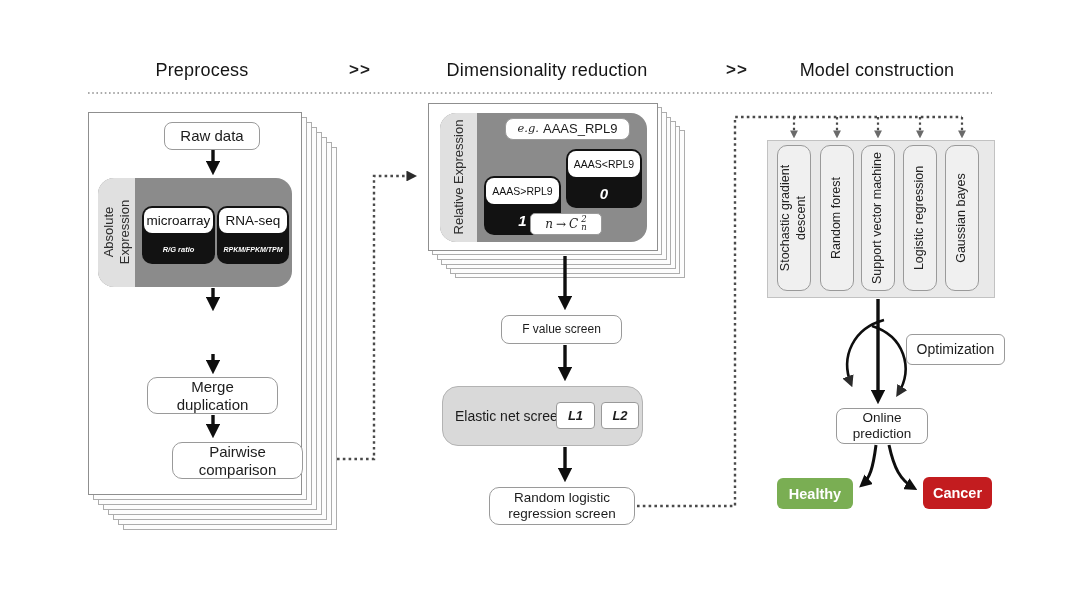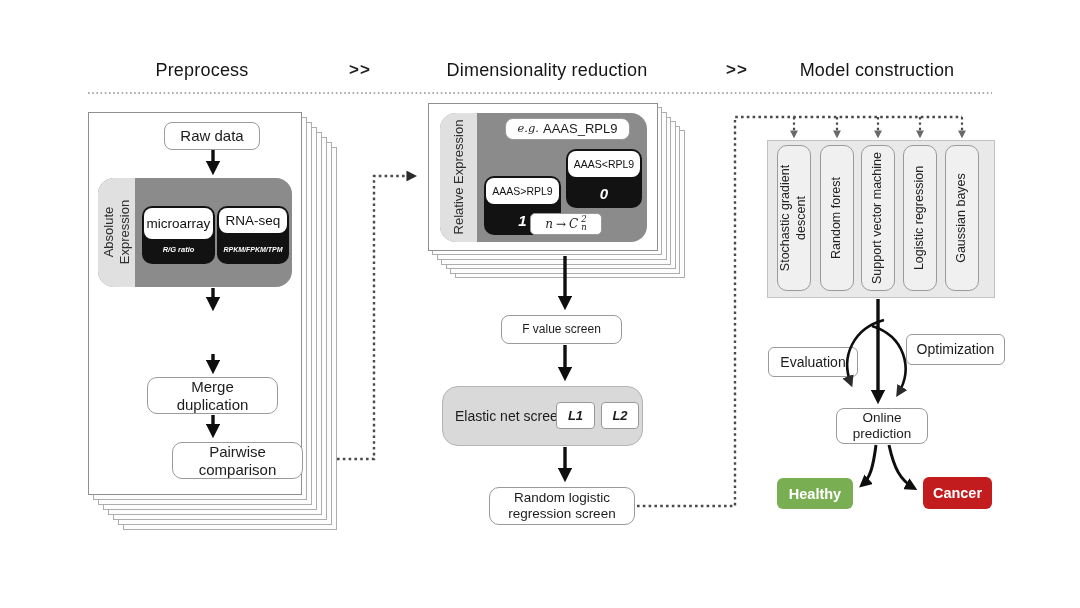--- a/index.html
+++ b/index.html
@@ -57,21 +57,21 @@
   <div class="sheet" style="left:93px;top:117px;width:214px;height:383px;"></div>
   <div class="card" style="left:88px;top:112px;width:214px;height:383px;"></div>
 
   <div class="wbox" style="left:164px;top:122px;width:96px;height:28px;">Raw data</div>
 
   <div class="graycnt" style="left:98px;top:178px;width:194px;height:109px;"></div>
   <div class="tab" style="left:98px;top:178px;width:37px;height:109px;"></div>
   <div class="vtext" style="left:64px;top:213px;width:105px;height:38px;">Absolute Expression</div>
 
   <div class="blackbox" style="left:142px;top:206px;width:73px;height:58px;">
-    <div class="bbhead" style="height:31px;font-size:13.5px;">microarray</div>
+    <div class="bbhead" style="height:25px;font-size:13.5px;">microarray</div>
     <div class="bbval" style="top:29px;bottom:0;font-size:7.5px;">R/G ratio</div>
   </div>
   <div class="blackbox" style="left:217px;top:206px;width:72px;height:58px;">
     <div class="bbhead" style="height:25px;font-size:13.5px;">RNA-seq</div>
     <div class="bbval" style="top:29px;bottom:0;font-size:7px;">RPKM/FPKM/TPM</div>
   </div>
 
   <div class="wbox" style="left:147px;top:377px;width:131px;height:37px;border-radius:10px;padding:12px 16px;">Merge duplication</div>
   <div class="wbox" style="left:147px;top:442px;width:131px;height:37px;border-radius:10px;padding:0 10px;margin-left:25px;">Pairwise comparison</div>
 
@@ -128,21 +128,20 @@
   <div class="modelbox" style="left:820px;top:145px;width:34px;height:146px;"></div>
   <div class="modelbox" style="left:861px;top:145px;width:34px;height:146px;"></div>
   <div class="modelbox" style="left:903px;top:145px;width:34px;height:146px;"></div>
   <div class="modelbox" style="left:945px;top:145px;width:34px;height:146px;"></div>
   <div class="mlabel" style="left:723px;top:201px;width:142px;height:34px;">Stochastic gradient descent</div>
   <div class="mlabel" style="left:766px;top:201px;width:142px;height:34px;">Random forest</div>
   <div class="mlabel" style="left:807px;top:201px;width:142px;height:34px;">Support vector machine</div>
   <div class="mlabel" style="left:849px;top:201px;width:142px;height:34px;">Logistic regression</div>
   <div class="mlabel" style="left:891px;top:201px;width:142px;height:34px;">Gaussian bayes</div>
 
-  <div class="wbox" style="left:768px;top:347px;width:90px;height:30px;border-radius:6px;font-size:14px;">Evaluation</div>
   <div class="wbox" style="left:906px;top:334px;width:99px;height:31px;border-radius:6px;font-size:14px;">Optimization</div>
   <div class="wbox" style="left:836px;top:408px;width:92px;height:36px;font-size:13.5px;padding:0 14px;">Online prediction</div>
   <div class="pill" style="left:777px;top:478px;width:76px;height:31px;background:#7aae53;">Healthy</div>
   <div class="pill" style="left:923px;top:477px;width:69px;height:32px;background:#c31c1f;">Cancer</div>
 
   <svg class="overlay" width="1080" height="608" viewBox="0 0 1080 608">
     <defs>
       <marker id="mArrow" viewBox="0 0 10 10" refX="7" refY="5" markerWidth="4.2" markerHeight="4.2" orient="auto-start-reverse">
         <path d="M0,0 L10,5 L0,10 z" fill="#0e0e0e"></path>
       </marker>

